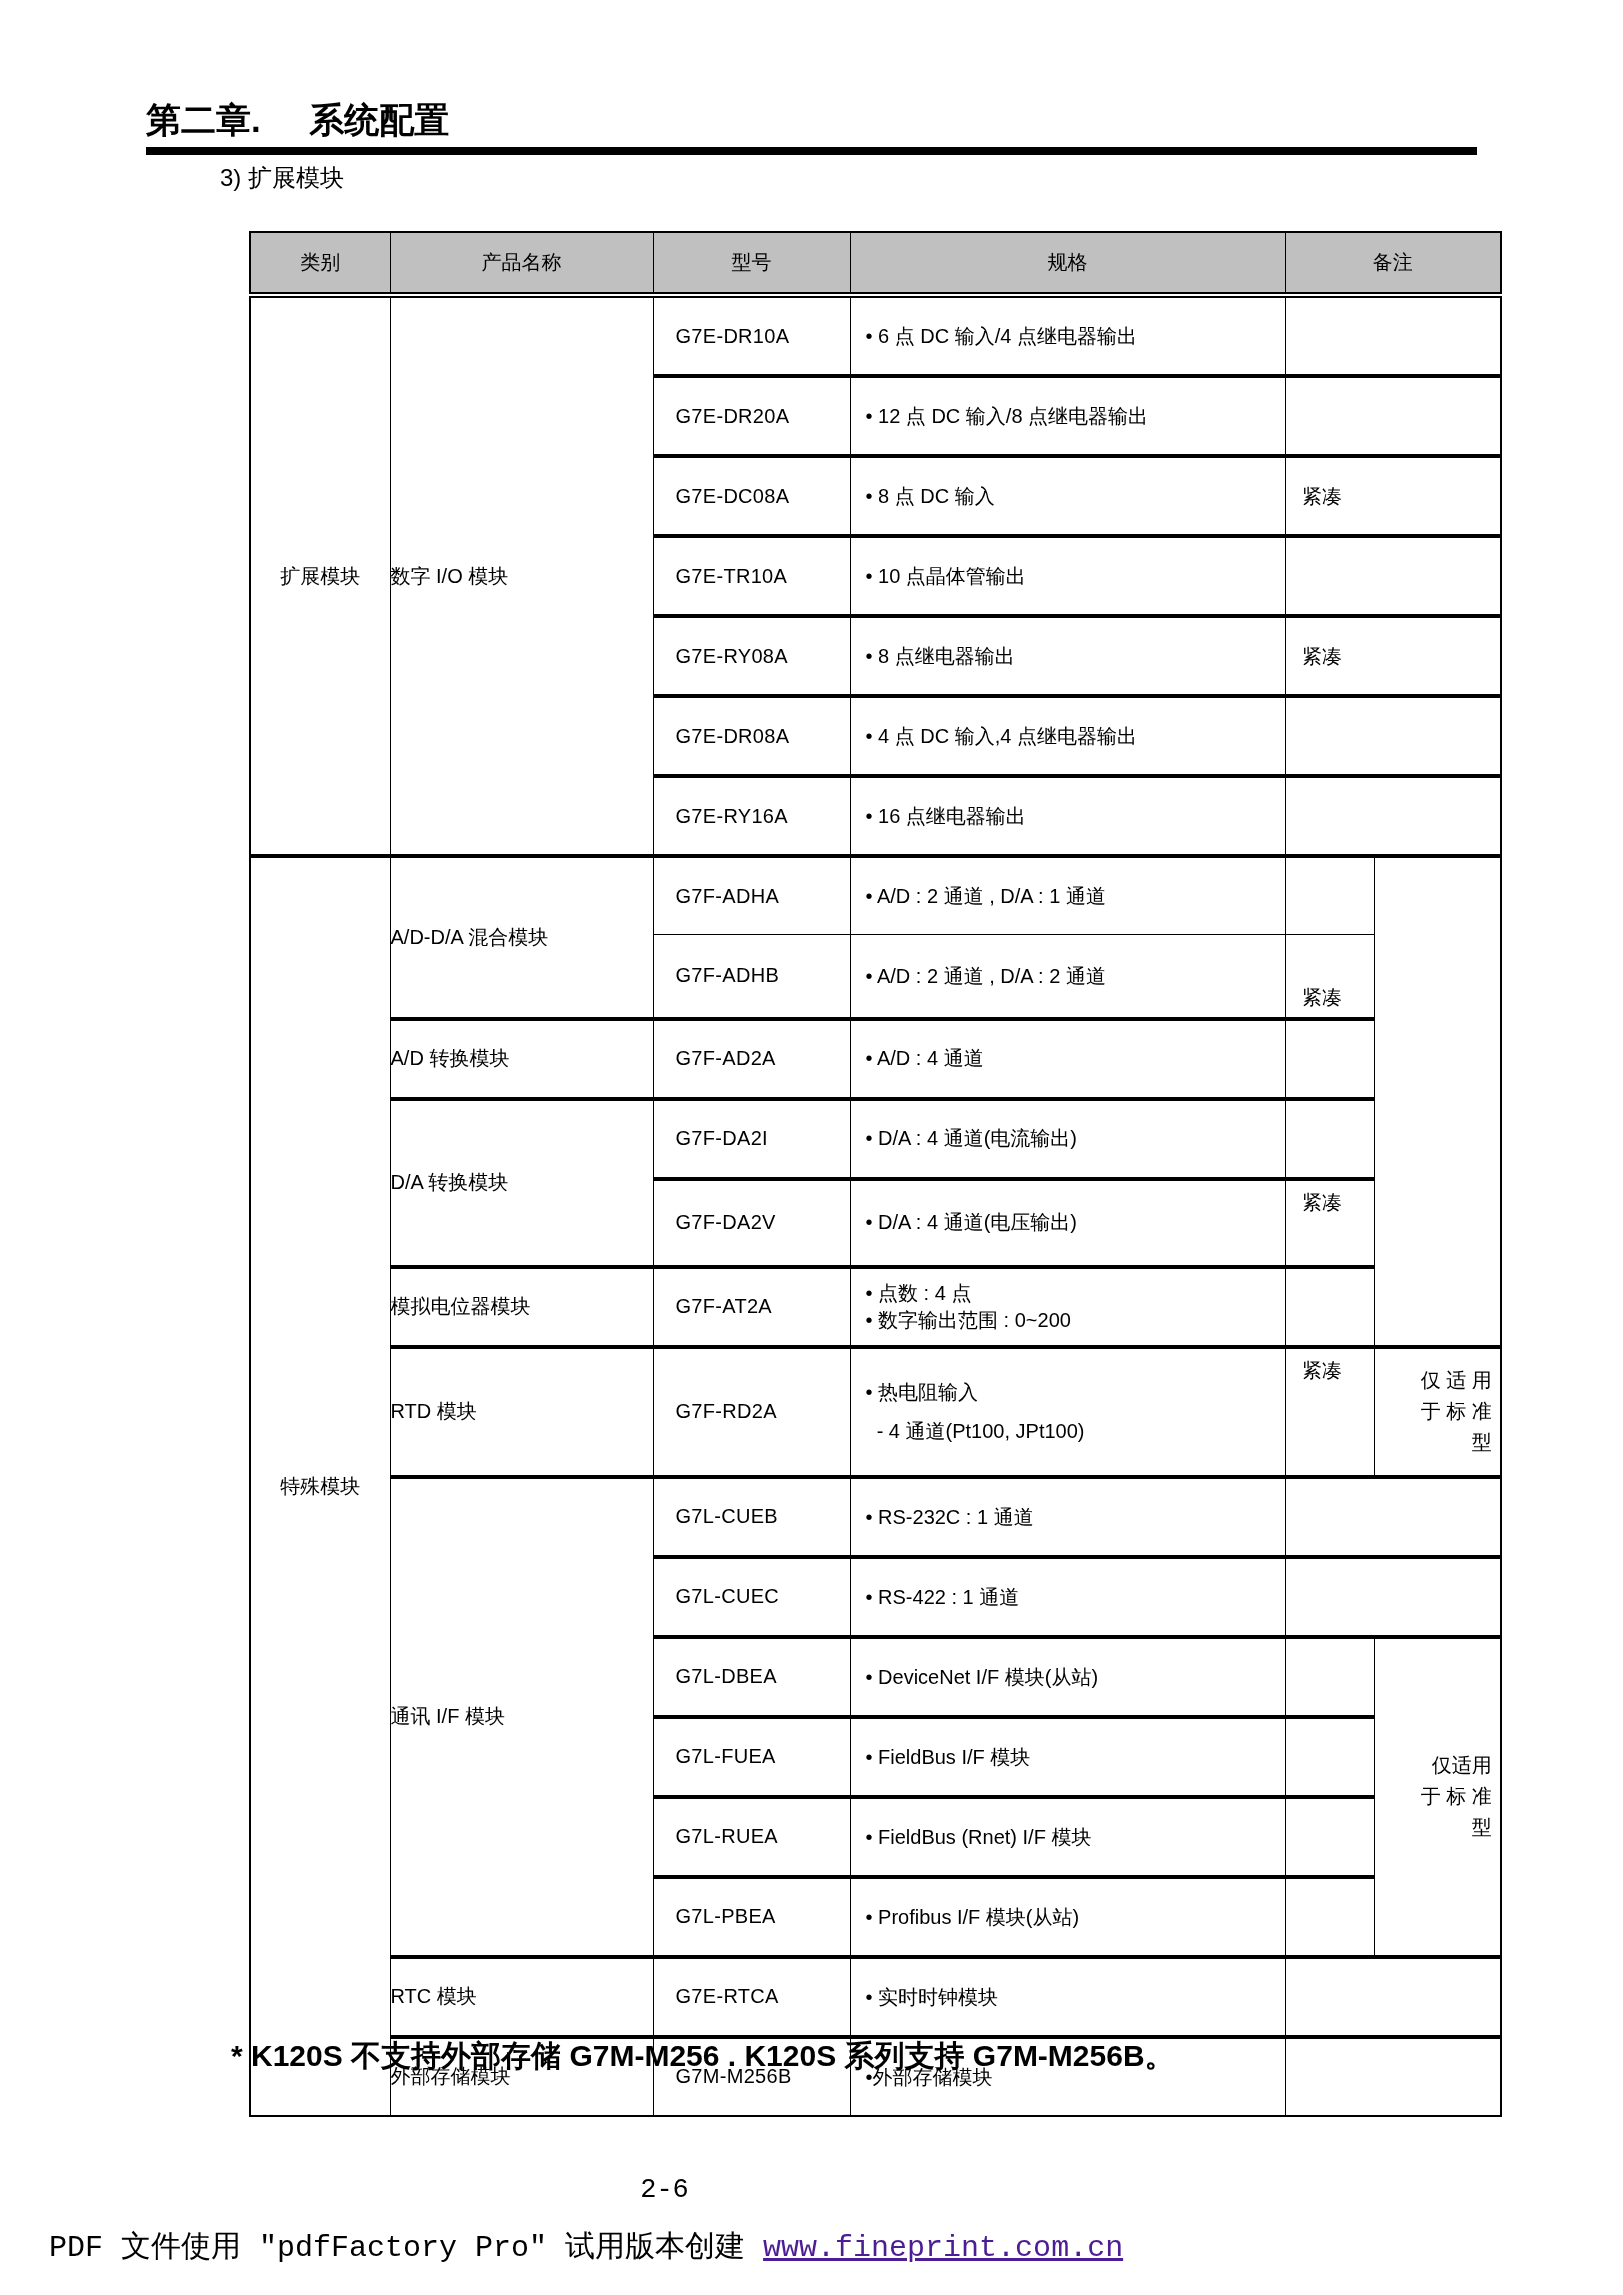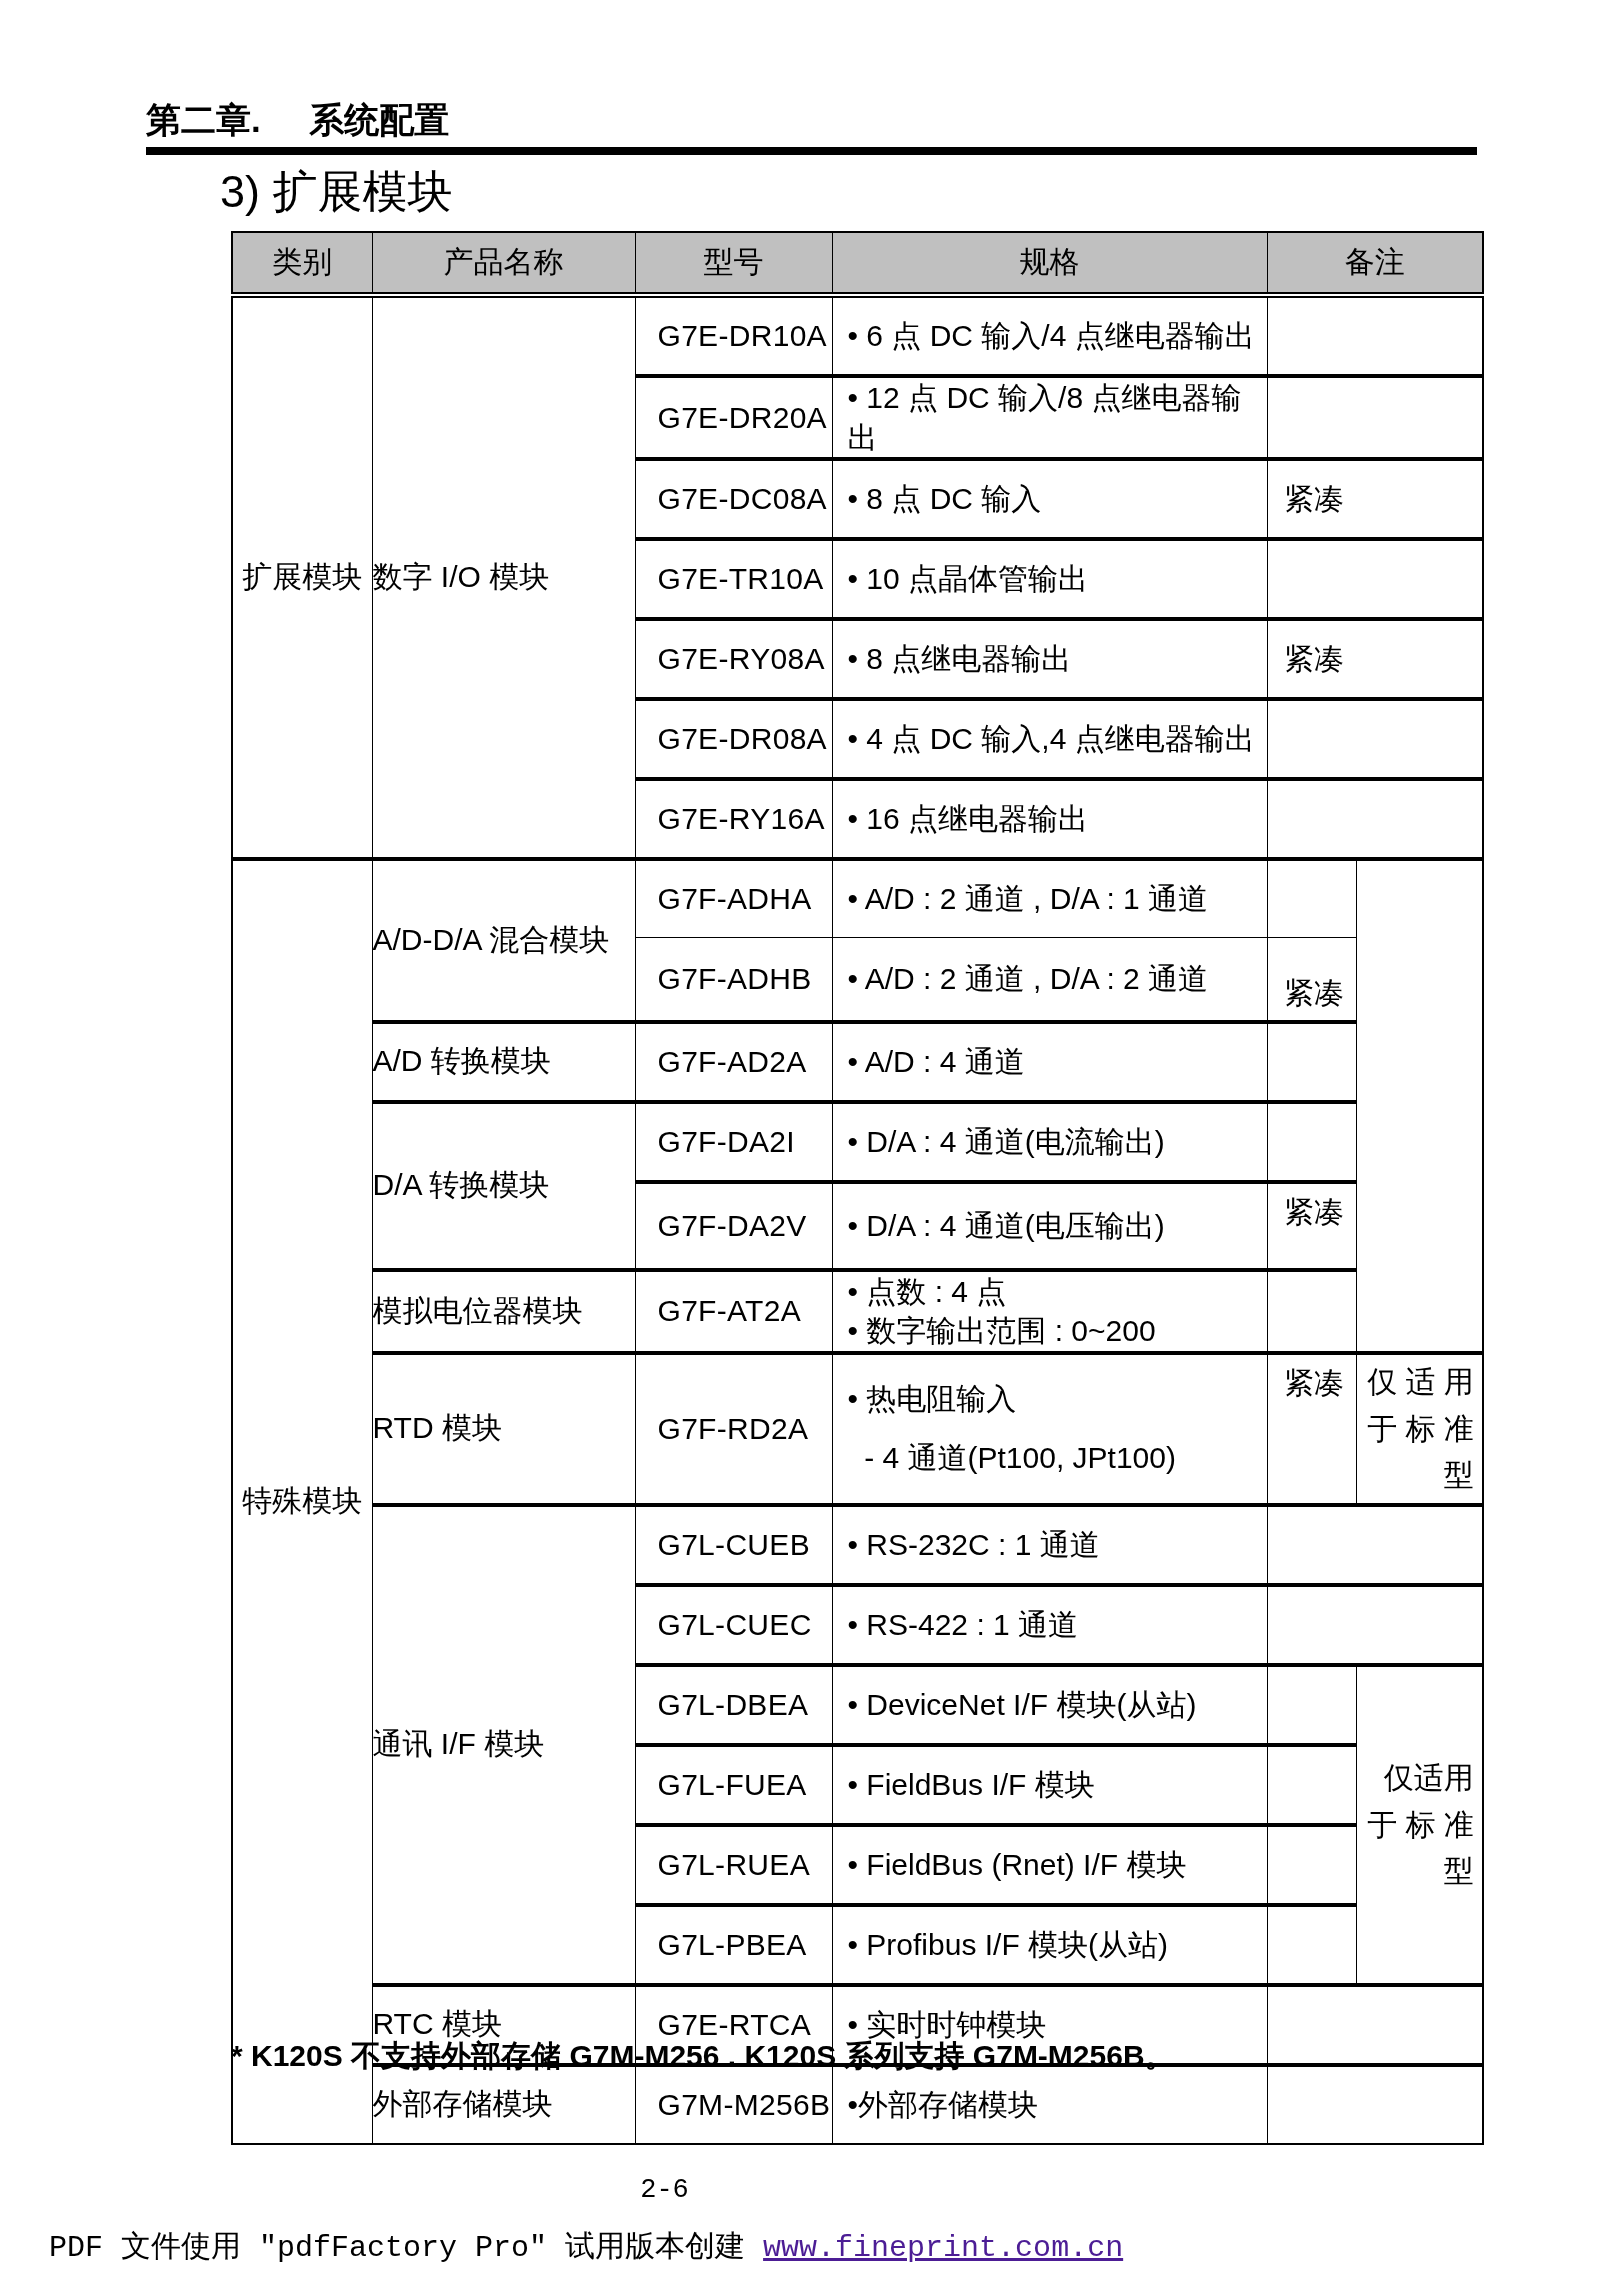--- a/index.html
+++ b/index.html
@@ -13,29 +13,29 @@
   }
   .chapter-title{
     position:absolute;left:146px;top:100px;width:1331px;
     font-size:35px;font-weight:bold;line-height:1.15;
     white-space:pre;
     border-bottom:8.2px solid #000;
     padding-bottom:6.8px;
   }
   .section-heading{
     position:absolute;left:220px;top:162px;
-    font-size:45px;font-weight:normal;white-space:pre;
+    font-size:24px;font-weight:normal;white-space:pre;
   }
   table.modules{
-    position:absolute;left:231px;top:231px;
+    position:absolute;left:249px;top:231px;
     width:1251px;
     border-collapse:collapse;
     table-layout:fixed;
     border:2.7px solid #000;
-    font-size:30px;
+    font-size:20px;
   }
   col.c1{width:140px;} col.c2{width:263px;} col.c3{width:197px;}
   col.c4{width:435px;} col.c5{width:89px;} col.c6{width:127px;}
   th,td{
     border:1.4px solid #000;
     vertical-align:middle;
     padding:0;
     overflow:hidden;
   }
   th{

